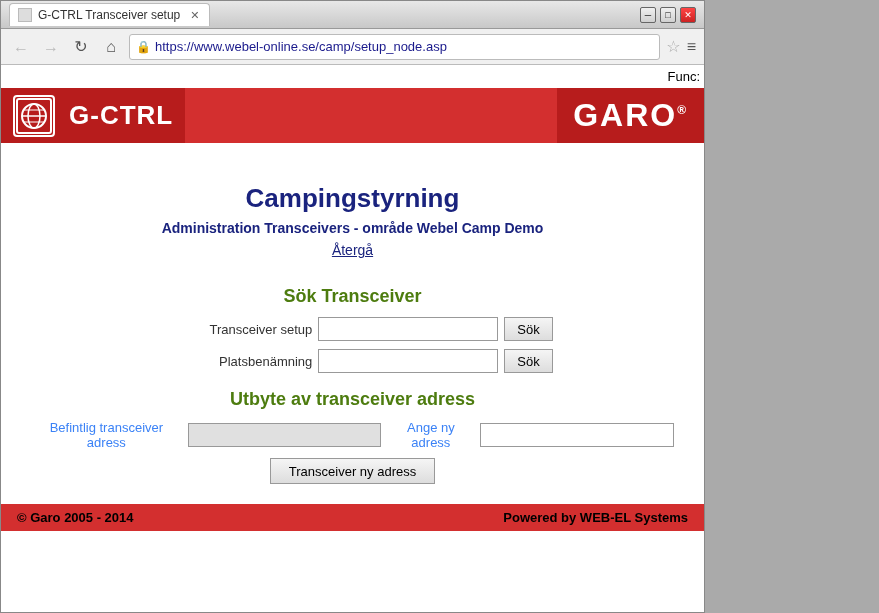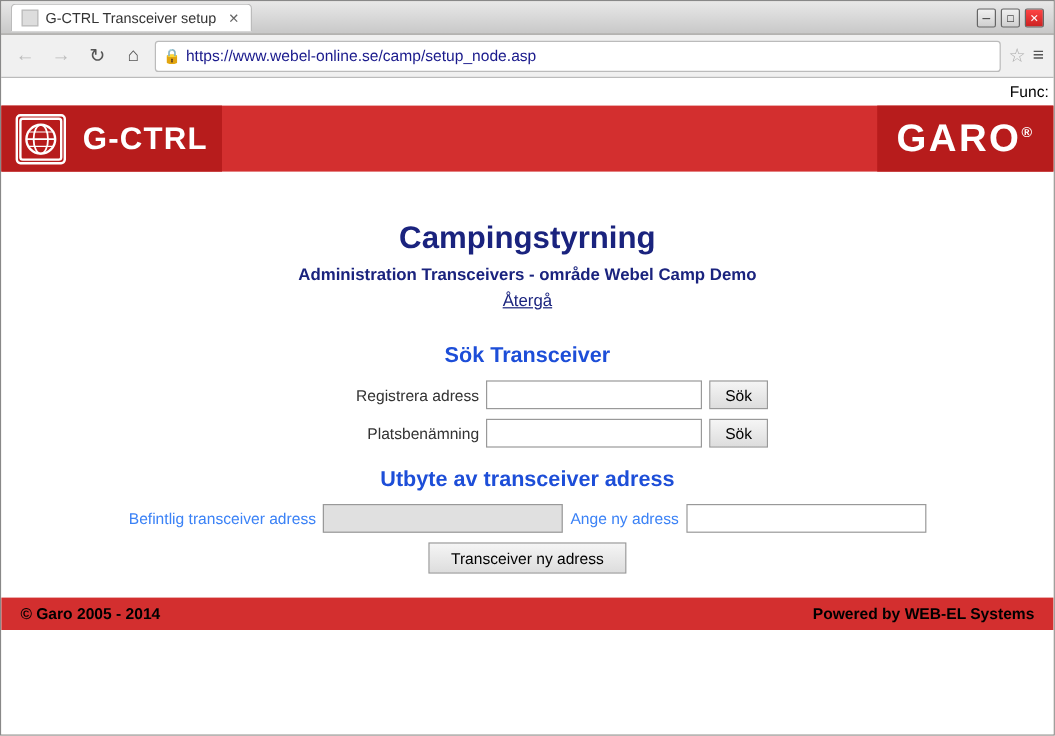--- a/index.html
+++ b/index.html
@@ -1,19 +1,19 @@
 <!DOCTYPE html>
 <html><head>
   <meta charset="utf-8">
   <style>
     * { margin: 0; padding: 0; box-sizing: border-box; }
     body { font-family: Arial, sans-serif; background: #aaa; width: 879px; height: 613px; overflow: hidden; }
 
     
-    .browser-window { width: 879px; height: 613px; background: #d4d0c8; border: 1px solid #888; display: flex; flex-direction: column; }
+    .browser-window { width: 705px; height: 613px; background: #d4d0c8; border: 1px solid #888; display: flex; flex-direction: column; }
     .title-bar { background: linear-gradient(to bottom, #e8e8e8, #c8c8c8); height: 28px; display: flex; align-items: center; justify-content: space-between; padding: 0 8px; border-bottom: 1px solid #999; }
     .title-bar-left { display: flex; align-items: center; gap: 6px; }
     .tab { background: white; border: 1px solid #bbb; border-bottom: none; padding: 4px 10px 4px 8px; font-size: 12px; color: #333; display: flex; align-items: center; gap: 6px; border-radius: 4px 4px 0 0; }
     .tab-favicon { width: 14px; height: 14px; background: #ddd; border: 1px solid #bbb; }
     .tab-close { font-size: 11px; color: #666; cursor: pointer; margin-left: 4px; }
     .title-bar-controls { display: flex; gap: 4px; }
     .win-btn { width: 16px; height: 16px; border-radius: 2px; border: 1px solid #666; display: flex; align-items: center; justify-content: center; font-size: 9px; cursor: pointer; background: linear-gradient(to bottom, #f0f0f0, #d0d0d0); }
     .win-btn.close { background: linear-gradient(to bottom, #f44, #c22); color: white; }
     .win-btn.maximize { background: linear-gradient(to bottom, #f0f0f0, #d0d0d0); }
 
@@ -43,21 +43,21 @@
     .garo-reg { font-size: 12px; vertical-align: super; }
     .header-red-right { background: #d32f2f; flex: 1; height: 100%; }
 
     
     .main-content { padding: 28px 30px 20px; text-align: center; }
     .page-title { font-size: 26px; font-weight: bold; color: #1a237e; margin: 12px 0 6px; }
     .admin-level { font-size: 14px; font-weight: bold; color: #1a237e; margin: 2px 0; }
     .admin-area { font-size: 14px; font-weight: bold; color: #1a237e; margin: 2px 0; }
     .back-link { font-size: 14px; color: #1a237e; text-decoration: underline; cursor: pointer; display: inline-block; margin: 4px 0 16px; text-align: center; }
 
-    .section-title { font-size: 18px; font-weight: bold; color: #1d4ed8; margin: 12px 0 10px; }
+    .section-title { font-size: 18px; font-weight: bold; color: #4d7c0f; margin: 12px 0 10px; }
     .search-section { margin-bottom: 16px; }
 
     .form-row { display: flex; align-items: center; justify-content: center; margin-bottom: 8px; gap: 6px; }
     .form-label { font-size: 13px; color: #333; text-align: right; width: 160px; }
     .form-input { width: 180px; height: 24px; border: 1px solid #999; padding: 2px 4px; font-size: 13px; }
     .form-input-gray { background: #e0e0e0; }
     .form-btn { background: linear-gradient(to bottom, #f5f5f5, #ddd); border: 1px solid #999; padding: 2px 12px; font-size: 13px; cursor: pointer; height: 24px; }
 
     .exchange-section { margin-top: 10px; }
     .exchange-row { display: flex; align-items: center; justify-content: center; gap: 6px; margin-bottom: 8px; }
@@ -140,21 +140,21 @@
     <div class="main-content">
       <div class="page-title">Campingstyrning</div>
       <div class="admin-area">Administration Transceivers - område Webel Camp Demo</div>
       <a class="back-link">Återgå</a>
 
       
       <div class="search-section">
         <div class="section-title">Sök Transceiver</div>
 
         <div class="form-row">
-          <span class="form-label">Registrera adress</span>
+          <span class="form-label">Transceiver setup</span>
           <input class="form-input" type="text" style="">
           <button class="form-btn">Sök</button>
         </div>
 
         <div class="form-row">
           <span class="form-label">Platsbenämning</span>
           <input class="form-input" type="text" style="">
           <button class="form-btn">Sök</button>
         </div>
       </div>

